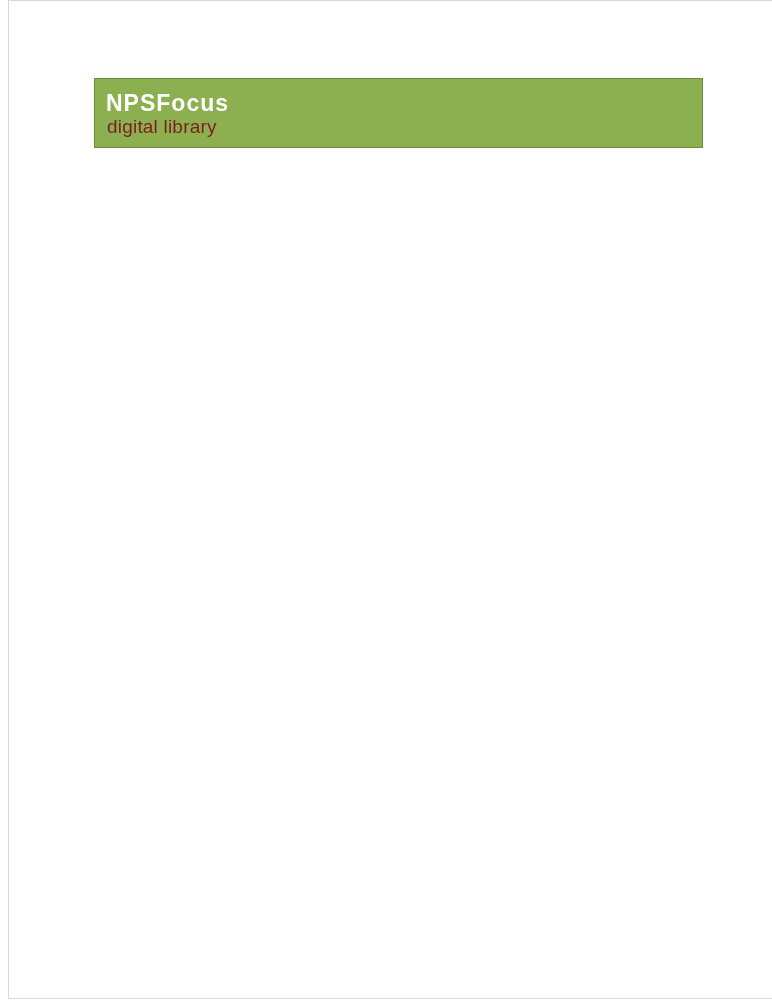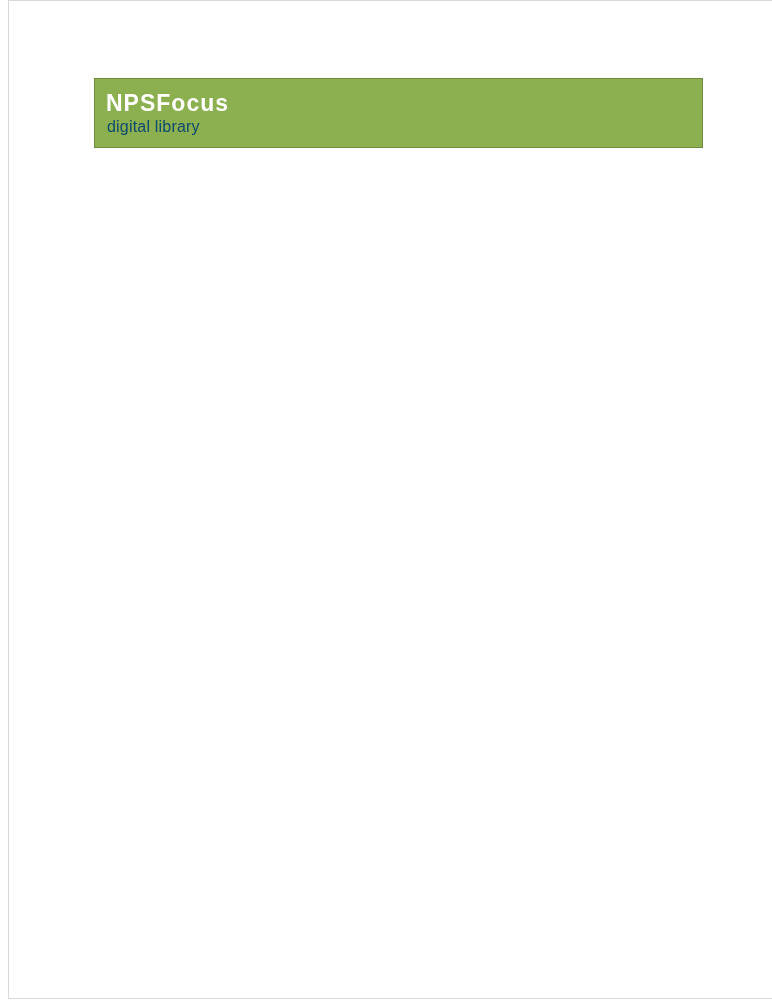--- a/index.html
+++ b/index.html
@@ -50,22 +50,22 @@
     font-size: 23px;
     font-weight: bold;
     letter-spacing: 1px;
     line-height: 26px;
     white-space: nowrap;
   }
   .banner-subtitle {
     position: absolute;
     left: 12px;
     top: 40px;
-    color: #0c4a6e;
-    font-size: 16px;
+    color: #7f1d1d;
+    font-size: 19px;
     font-weight: normal;
     letter-spacing: 0.2px;
     line-height: 16px;
     white-space: nowrap;
   }
   .message {
     position: absolute;
     left: 89px;
     top: 186px;
     width: 600px;

